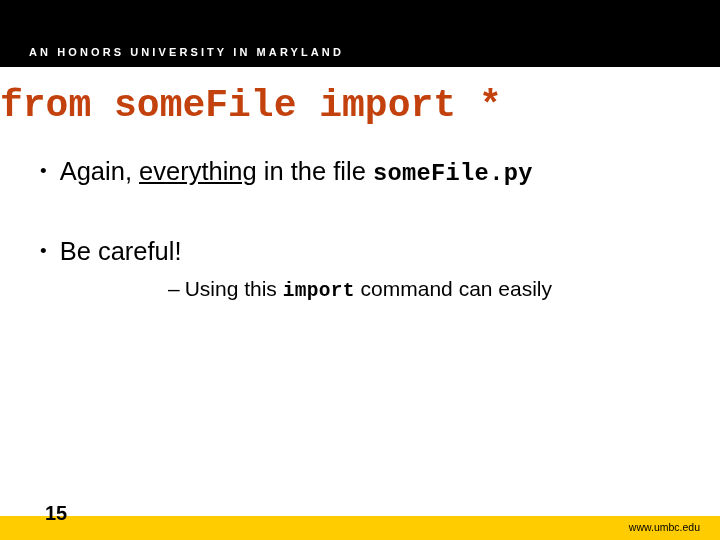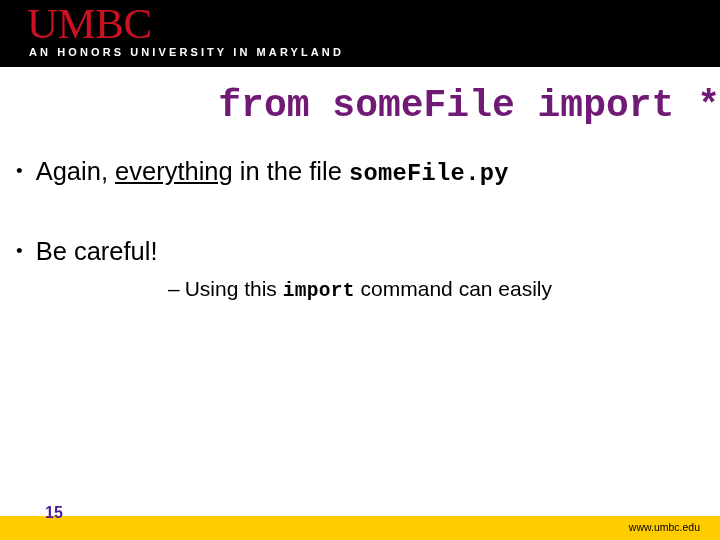--- a/index.html
+++ b/index.html
@@ -53,41 +53,41 @@
     color: #ffffff;
     letter-spacing: 3.1px;
   }
 
   
   .slide-title {
     position: absolute;
     left: 0;
     top: 84px;
     width: 720px;
-    text-align: right;
+    text-align: left;
     font-family: "Liberation Mono", "DejaVu Sans Mono", monospace;
     font-size: 38px;
     line-height: 44px;
     font-weight: 700;
-    color: #701a75;
+    color: #c2410c;
     letter-spacing: 0px;
   }
 
   
   .body-area {
     position: absolute;
     left: 0;
     top: 152px;
     width: 720px;
   }
 
   .para-l1 {
     position: relative;
     margin: 0;
-    padding-left: 48px;
+    padding-left: 72px;
     font-size: 25.5px;
     line-height: 38.5px;
     text-indent: -32px;
   }
   .para-l1 .dot {
     font-size: 19px;
     vertical-align: 3px;
     padding-right: 13px;
   }
 
@@ -132,43 +132,42 @@
     top: 516px;
     width: 720px;
     height: 24px;
     background: #ffcc00;
   }
   .page-number {
     position: absolute;
     left: 45px;
     top: 504px;
     font-family: "Liberation Sans", sans-serif;
-    font-size: 16px;
+    font-size: 20px;
     line-height: 18px;
     font-weight: 700;
-    color: #4c1d95;
+    color: #000000;
   }
   .site-url {
     position: absolute;
     right: 20px;
     top: 521px;
     font-family: "Liberation Sans", sans-serif;
     font-size: 10.5px;
     line-height: 12px;
     font-weight: 400;
     color: #000000;
   }
 </style>
 </head>
 <body>
 
 <div class="slide">
 
   <div class="header-band">
-    <div class="logo-wordmark">UMBC</div>
     <div class="logo-tagline">AN HONORS UNIVERSITY IN MARYLAND</div>
   </div>
 
   <div class="slide-title">from someFile import *</div>
 
   <div class="body-area">
 
     <div>
       <p class="para-l1"><span class="dot">•</span><span>Again, </span><span class="ul">everything</span><span> in the file </span><span class="mono">someFile.py</span></p>
 

